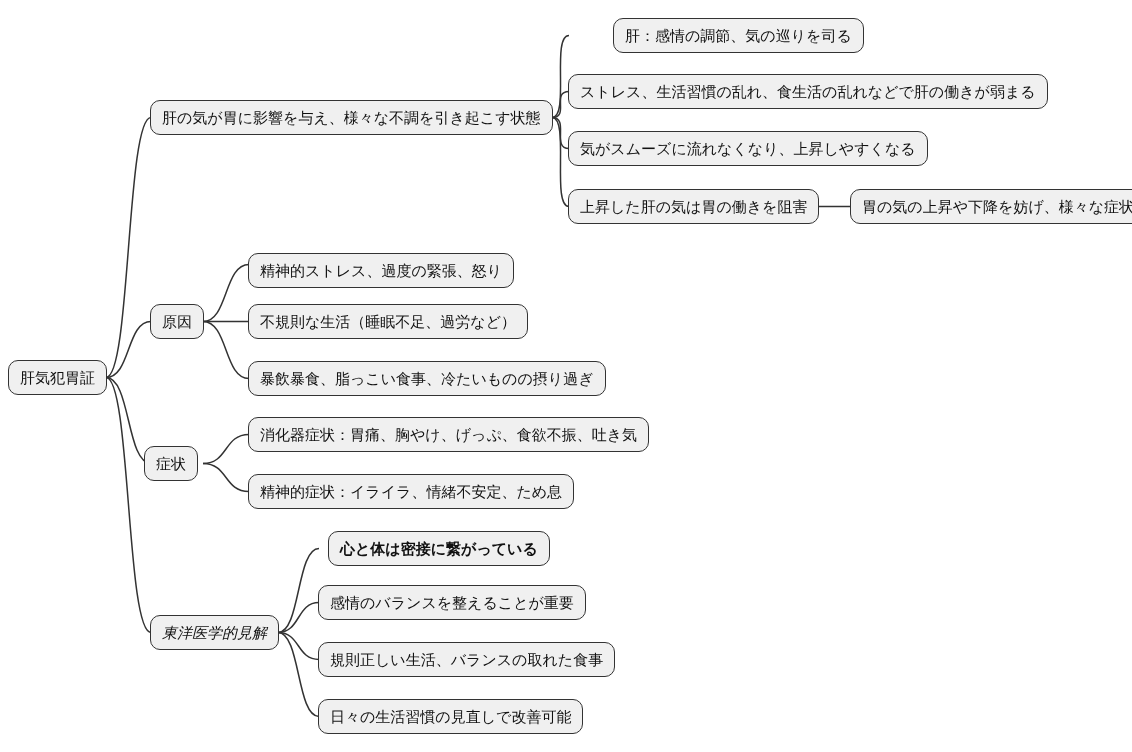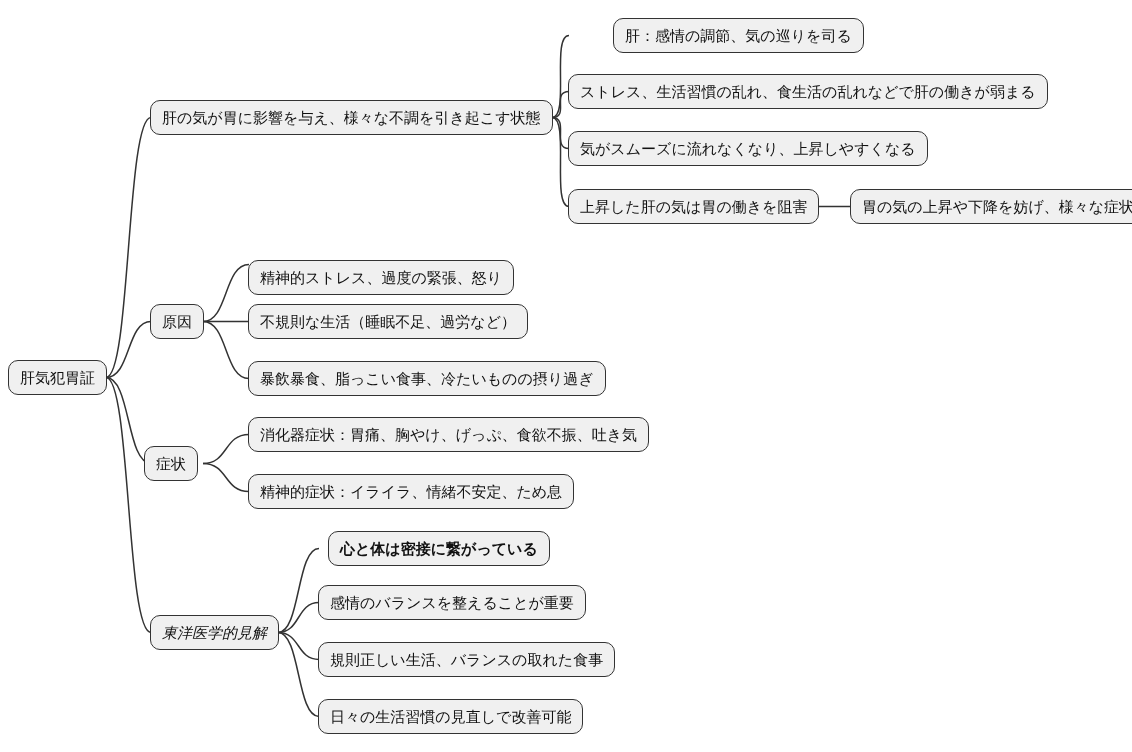--- a/index.html
+++ b/index.html
@@ -73,21 +73,21 @@
     </svg>
 
   <div class="node" style="left:8px;   top:360px;">肝気犯胃証</div>
   <div class="node" style="left:150px; top:100px;">肝の気が胃に影響を与え、様々な不調を引き起こす状態</div>
   <div class="node" style="left:568px; top:18px;margin-left:45px;">肝：感情の調節、気の巡りを司る</div>
   <div class="node" style="left:568px; top:74px;">ストレス、生活習慣の乱れ、食生活の乱れなどで肝の働きが弱まる</div>
   <div class="node" style="left:568px; top:189px;">上昇した肝の気は胃の働きを阻害</div>
   <div class="node" style="left:568px; top:131px;">気がスムーズに流れなくなり、上昇しやすくなる</div>
   <div class="node" style="left:850px; top:189px;">胃の気の上昇や下降を妨げ、様々な症状</div>
   <div class="node" style="left:150px; top:304px;">原因</div>
-  <div class="node" style="left:248px; top:260px;">精神的ストレス、過度の緊張、怒り</div>
+  <div class="node" style="left:248px; top:253px;">精神的ストレス、過度の緊張、怒り</div>
   <div class="node" style="left:248px; top:304px;">不規則な生活（睡眠不足、過労など）</div>
   <div class="node" style="left:248px; top:361px;">暴飲暴食、脂っこい食事、冷たいものの摂り過ぎ</div>
   <div class="node" style="left:144px; top:446px;">症状</div>
   <div class="node" style="left:248px; top:417px;">消化器症状：胃痛、胸やけ、げっぷ、食欲不振、吐き気</div>
   <div class="node" style="left:248px; top:474px;">精神的症状：イライラ、情緒不安定、ため息</div>
   <div class="node" style="left:150px; top:615px;font-style:italic;">東洋医学的見解</div>
   <div class="node" style="left:328px; top:531px;font-weight:bold;">心と体は密接に繋がっている</div>
   <div class="node" style="left:318px; top:585px;">感情のバランスを整えることが重要</div>
   <div class="node" style="left:318px; top:642px;">規則正しい生活、バランスの取れた食事</div>
   <div class="node" style="left:318px; top:699px;">日々の生活習慣の見直しで改善可能</div>

